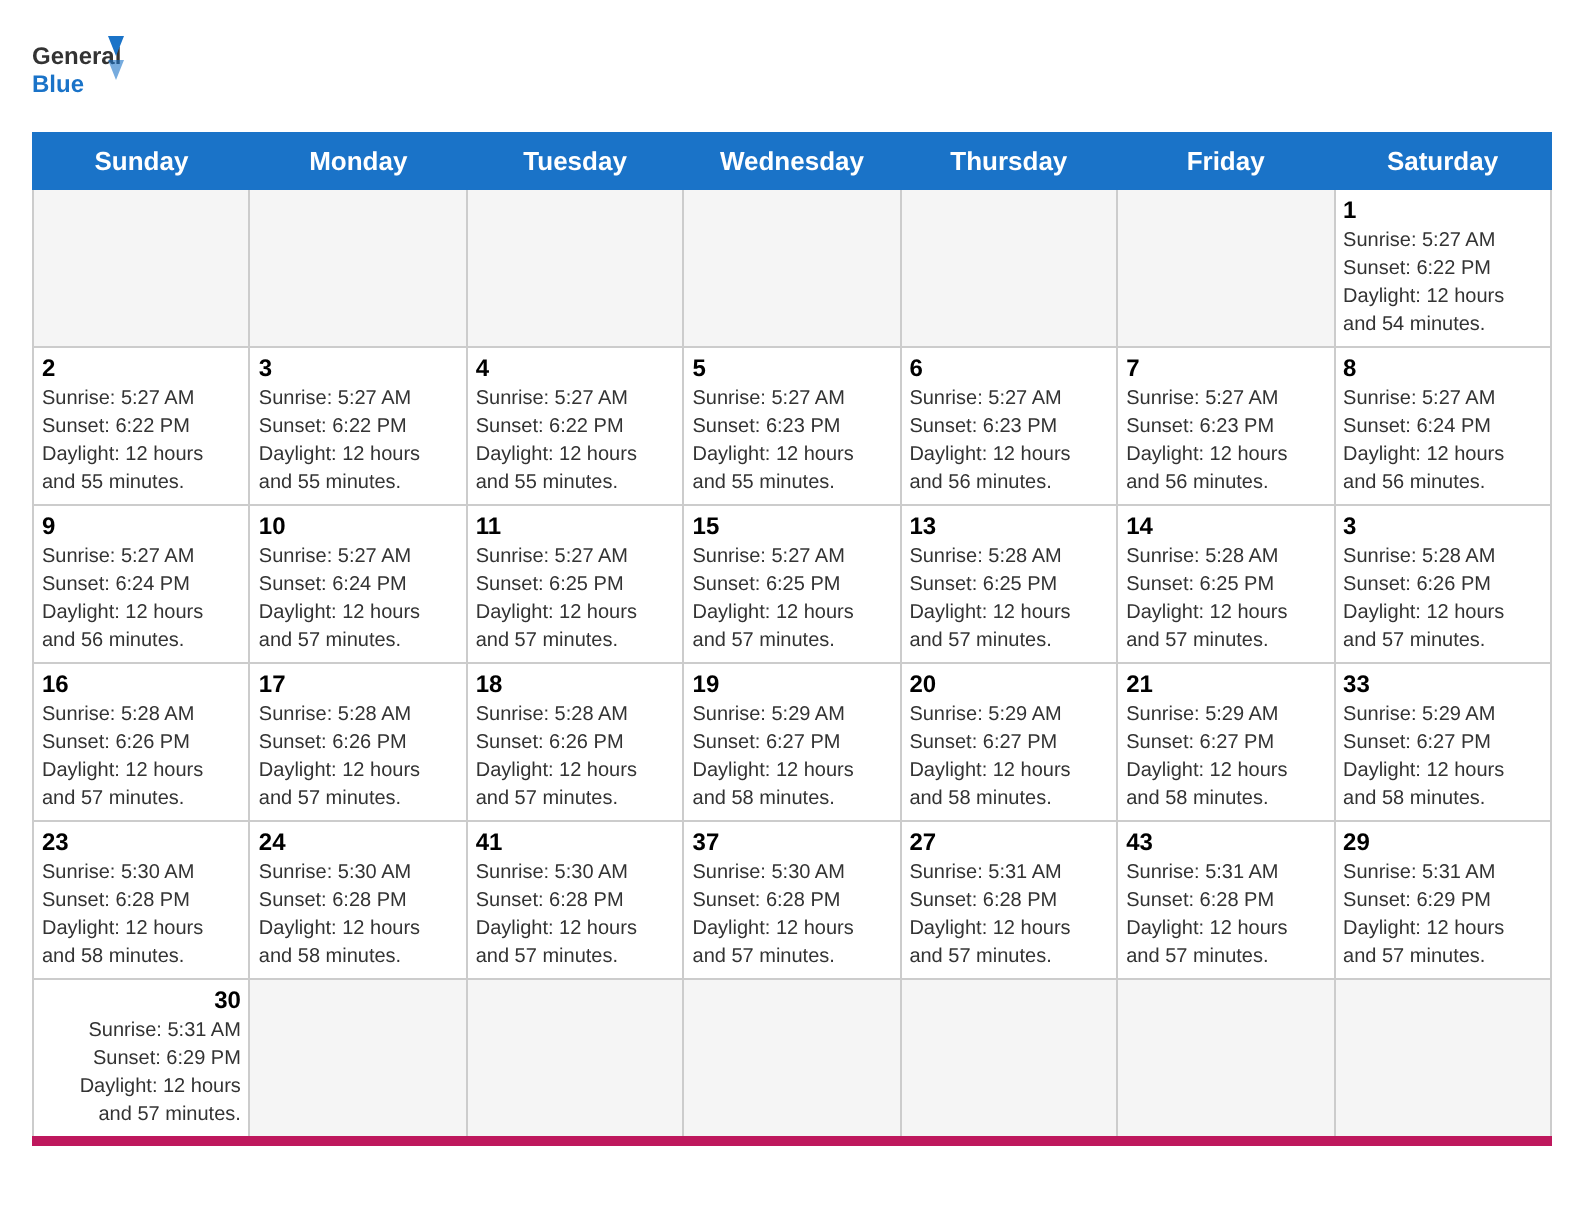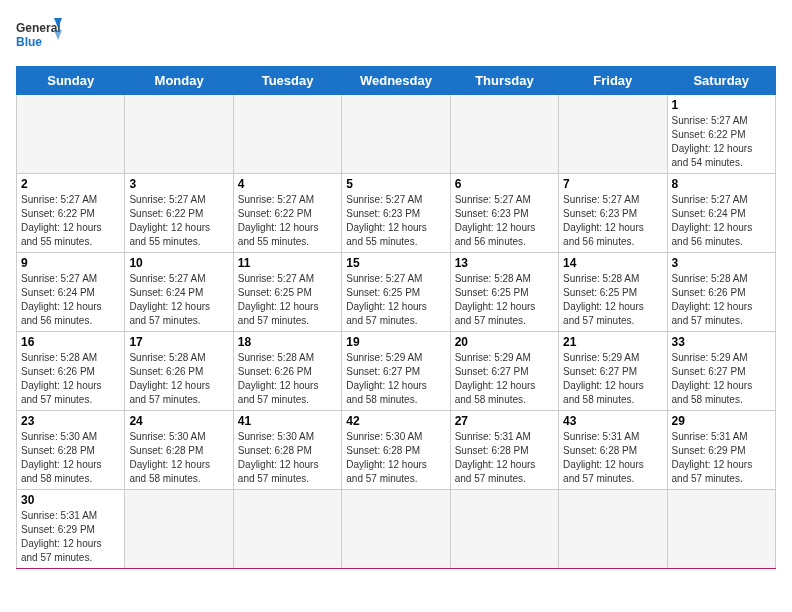--- a/index.html
+++ b/index.html
@@ -65,21 +65,22 @@
       font-size: 12px;
       margin-bottom: 2px;
       display: block;
     }
     .day-info {
       font-size: 10px;
       color: #333;
       line-height: 1.4;
     }
     .last-row td {
-      border-bottom: 1px solid #be185d;
+      border-bottom: 5px solid #be185d;
+      text-align: right;
     }
   </style>
 </head>
 <body>
 
 <div class="header-area">
   <div class="logo">
   <svg width="50" height="42" viewBox="0 0 50 42">
     <text x="0" y="16" font-size="12" font-weight="bold" fill="#333" font-family="Arial">General</text>
     <text x="0" y="30" font-size="12" font-weight="bold" fill="#1a73c8" font-family="Arial">Blue</text>
@@ -215,21 +216,21 @@
         </td>
         <td>
           <span class="day-number">24</span>
           <div class="day-info">Sunrise: 5:30 AM<br>Sunset: 6:28 PM<br>Daylight: 12 hours and 58 minutes.</div>
         </td>
         <td>
           <span class="day-number">41</span>
           <div class="day-info">Sunrise: 5:30 AM<br>Sunset: 6:28 PM<br>Daylight: 12 hours and 57 minutes.</div>
         </td>
         <td>
-          <span class="day-number">42</span>
+          <span class="day-number">37</span>
           <div class="day-info">Sunrise: 5:30 AM<br>Sunset: 6:28 PM<br>Daylight: 12 hours and 57 minutes.</div>
         </td>
         <td>
           <span class="day-number">27</span>
           <div class="day-info">Sunrise: 5:31 AM<br>Sunset: 6:28 PM<br>Daylight: 12 hours and 57 minutes.</div>
         </td>
         <td>
           <span class="day-number">43</span>
           <div class="day-info">Sunrise: 5:31 AM<br>Sunset: 6:28 PM<br>Daylight: 12 hours and 57 minutes.</div>
         </td>

